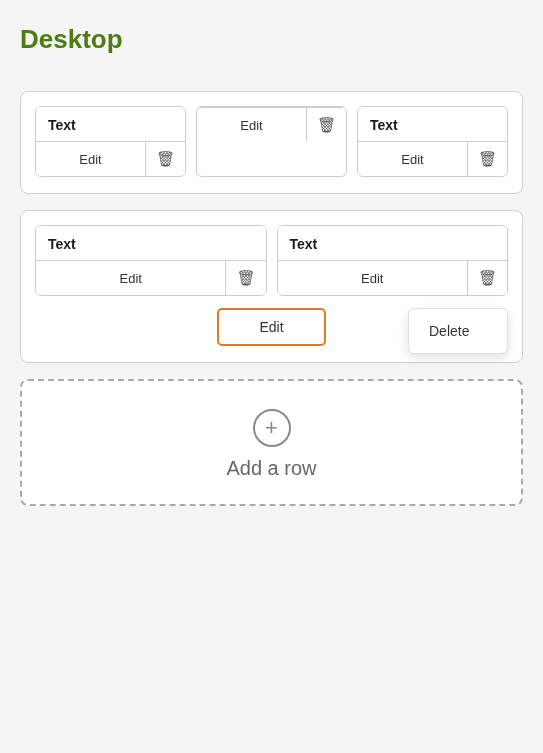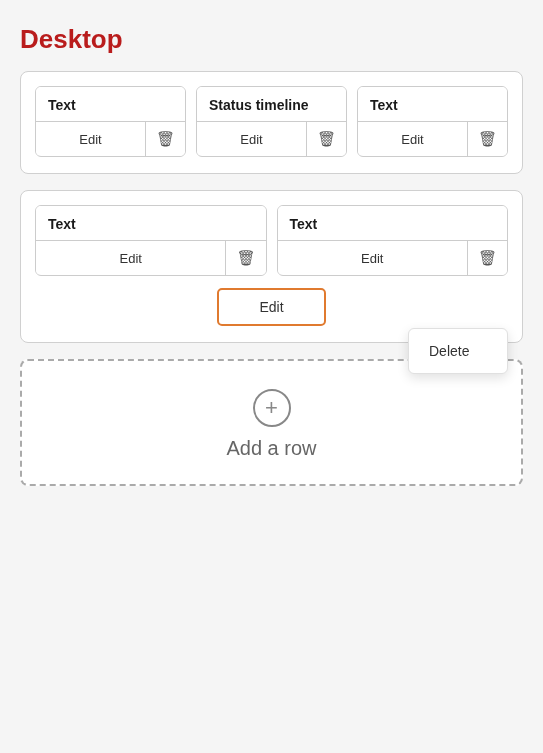--- a/index.html
+++ b/index.html
@@ -7,22 +7,22 @@
       font-family: 'Segoe UI', Arial, sans-serif;
       background: #f5f5f5;
       width: 543px;
       min-height: 753px;
       padding: 24px 20px;
     }
 
     .page-title {
       font-size: 26px;
       font-weight: 700;
-      color: #b91c1c;
-      margin-bottom: 16px;
+      color: #4d7c0f;
+      margin-bottom: 36px;
     }
 
     .row-container {
       background: #fff;
       border: 1.5px solid #d0d0d0;
       border-radius: 8px;
       padding: 14px 14px 16px;
       margin-bottom: 16px;
     }
 
@@ -107,21 +107,20 @@
       position: absolute;
       right: 0;
       top: 0;
       background: #fff;
       border: 1px solid #e0e0e0;
       border-radius: 6px;
       box-shadow: 0 4px 12px rgba(0,0,0,0.12);
       padding: 6px 0;
       min-width: 100px;
       z-index: 10;
-      margin-top: 40px;
     }
 
     .context-menu-item {
       padding: 8px 20px;
       font-size: 14px;
       color: #333;
       cursor: pointer;
     }
 
     
@@ -168,21 +167,20 @@
       <div class="widget-title">Text</div>
       <div class="widget-actions">
         <button class="widget-edit-btn">Edit</button>
         <button class="widget-delete-btn">
           <span>🗑</span>
         </button>
       </div>
     </div>
 
     <div class="widget-card">
-      <div class="widget-title">Status timeline</div>
       <div class="widget-actions">
         <button class="widget-edit-btn">Edit</button>
         <button class="widget-delete-btn">
           <span>🗑</span>
         </button>
       </div>
     </div>
 
     <div class="widget-card">
       <div class="widget-title">Text</div>

